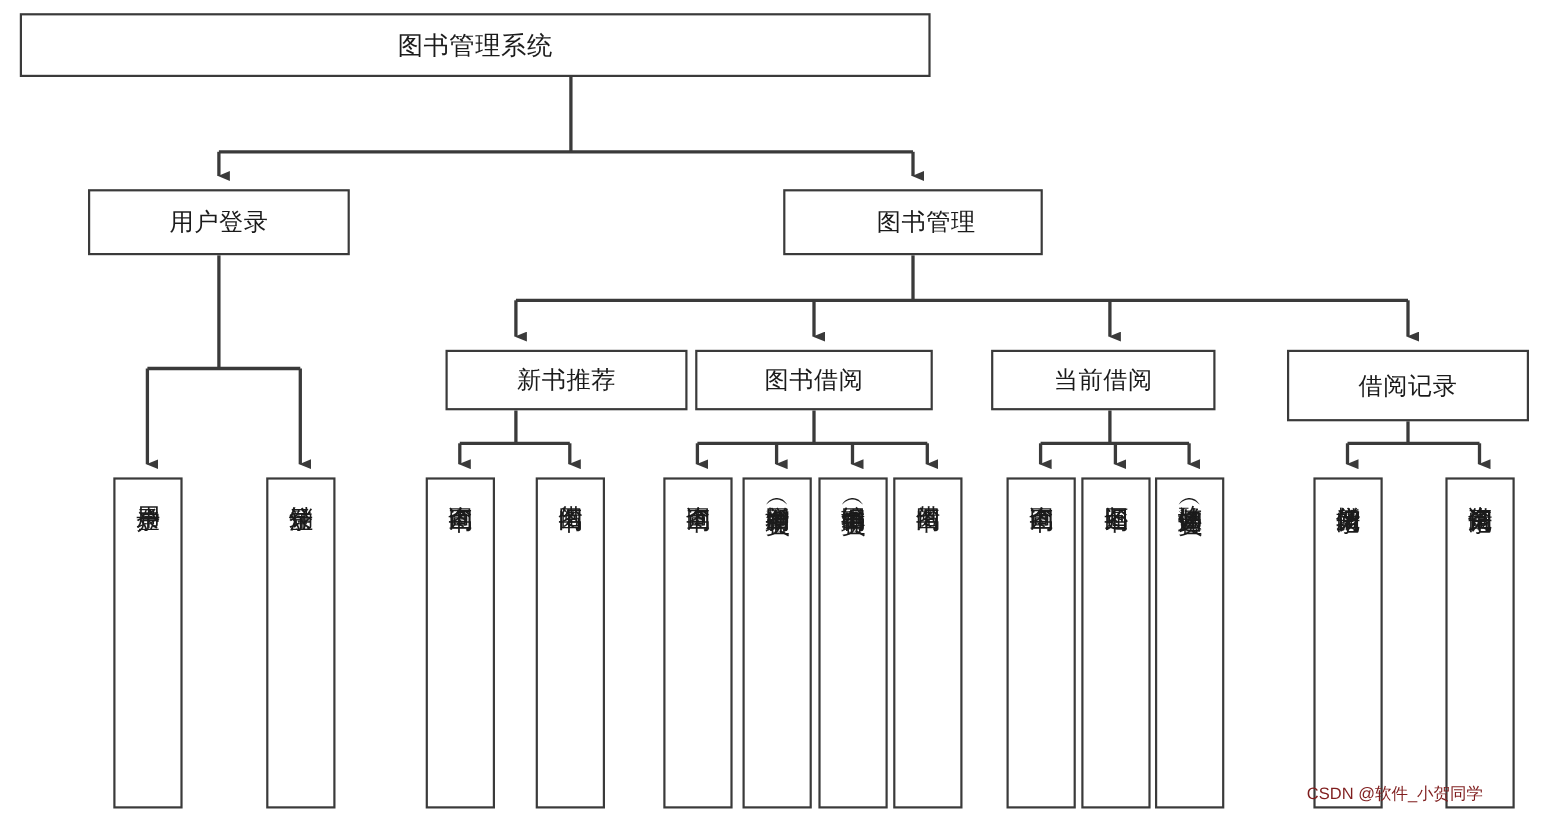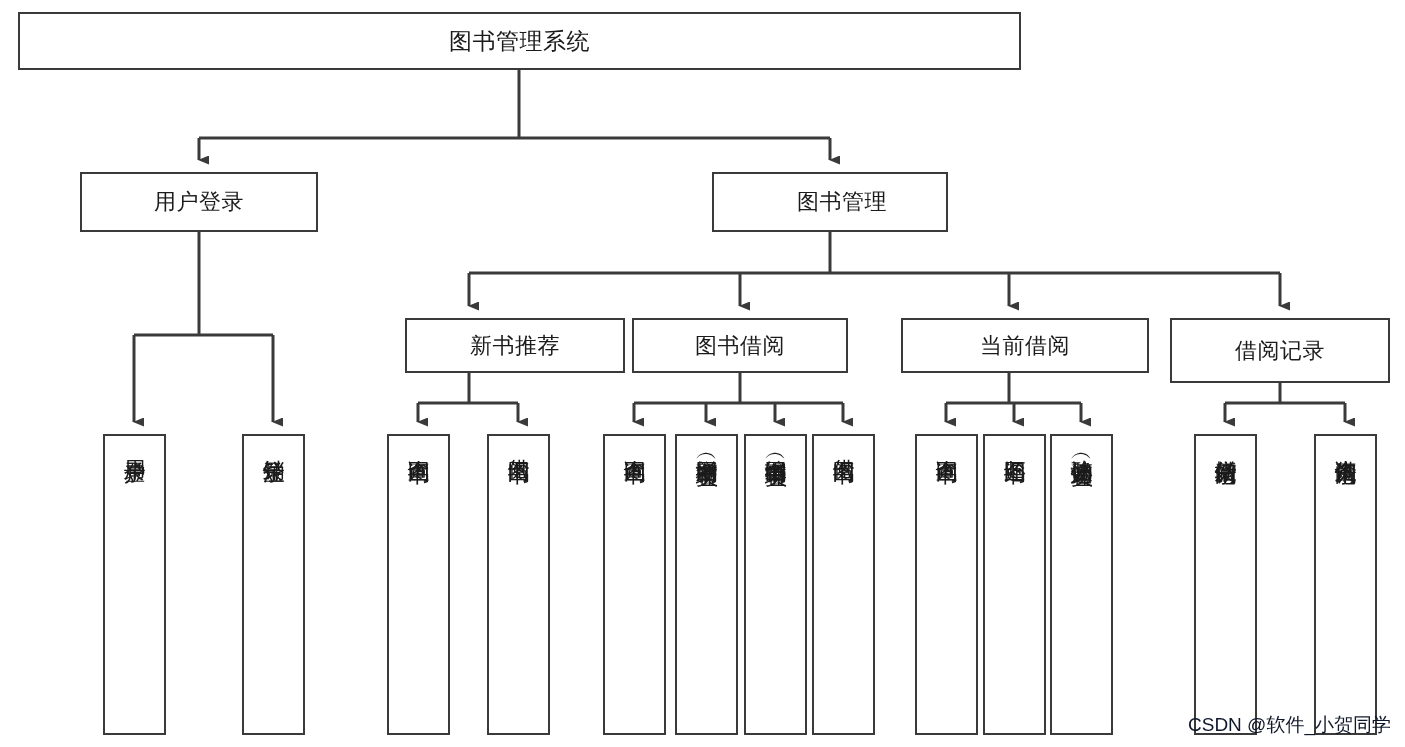--- a/index.html
+++ b/index.html
@@ -64,22 +64,22 @@
     height: auto;
     max-height: 288px;
   }
   .node.vertical.tall-text .node-label {
     max-height: 296px;
   }
   .watermark {
     position: absolute;
     left: 1188px;
     top: 712px;
-    font-size: 19px;
-    color: #0f172a;
+    font-size: 15px;
+    color: #7f1d1d;
     white-space: nowrap;
     z-index: 5;
     font-family: "Liberation Sans", "DejaVu Sans", sans-serif;
   }
 </style>
 </head>
 <body>
 
 <div id="diagram-root">
 
@@ -126,38 +126,38 @@
       <path d="M 1014 403 L 1014 422" marker-end="url(#arrowhead)"></path>
       <path d="M 1081 403 L 1081 422" marker-end="url(#arrowhead)"></path>
 
       <path d="M 1280 373 L 1280 403"></path>
       <path d="M 1225 403 L 1345 403"></path>
       <path d="M 1225 403 L 1225 422" marker-end="url(#arrowhead)"></path>
       <path d="M 1345 403 L 1345 422" marker-end="url(#arrowhead)"></path>
     </g>
   </svg>
 
-  <div class="node root horizontal" style="left:18px; top:12px; width:1003px; height:58px;">
+  <div class="node root horizontal" style="left:18px; top:12px; width:828px; height:58px;">
     <span class="node-label">图书管理系统</span>
   </div>
 
   <div class="node horizontal" style="left:80px; top:172px; width:238px; height:60px;">
     <span class="node-label">用户登录</span>
   </div>
   <div class="node horizontal" style="left:712px; top:172px; width:236px; height:60px;padding-left:24px;">
     <span class="node-label">图书管理</span>
   </div>
 
   <div class="node horizontal" style="left:360px; top:318px; width:220px; height:55px;margin-left:45px;">
     <span class="node-label">新书推荐</span>
   </div>
   <div class="node horizontal" style="left:632px; top:318px; width:216px; height:55px;">
     <span class="node-label">图书借阅</span>
   </div>
-  <div class="node horizontal" style="left:901px; top:318px; width:248px; height:55px;">
+  <div class="node horizontal" style="left:901px; top:318px; width:204px; height:55px;">
     <span class="node-label">当前借阅</span>
   </div>
   <div class="node horizontal" style="left:1170px; top:318px; width:220px; height:65px;">
     <span class="node-label">借阅记录</span>
   </div>
 
   <div class="node vertical" style="left:103px; top:434px; width:63px; height:301px;">
     <span class="node-label">用户登录</span>
   </div>
   <div class="node vertical" style="left:242px; top:434px; width:63px; height:301px;">

